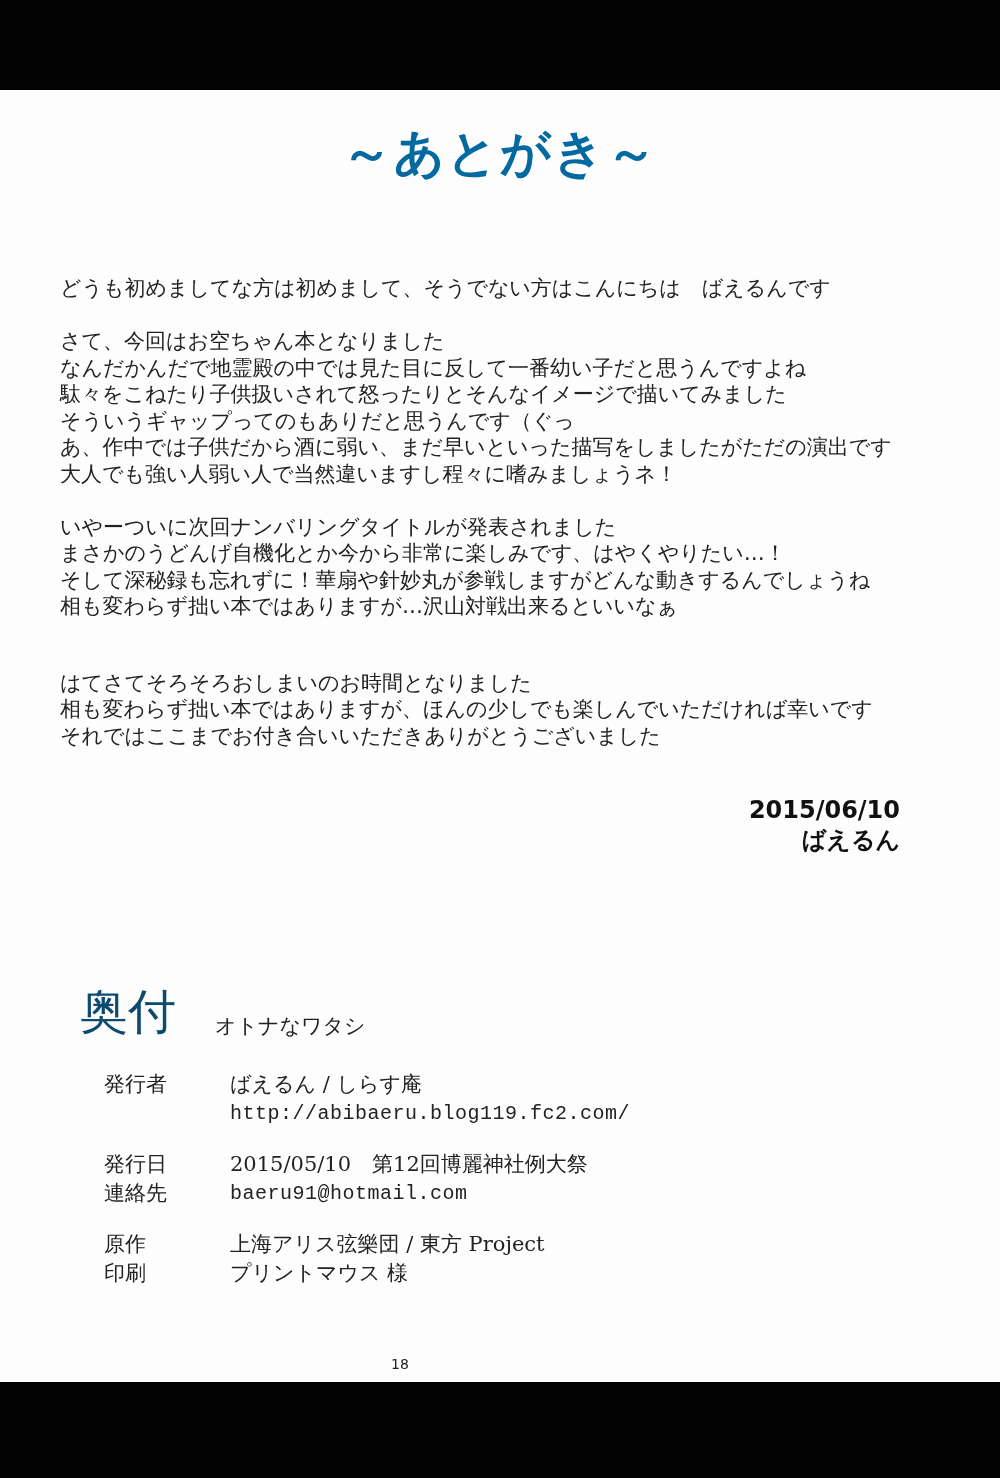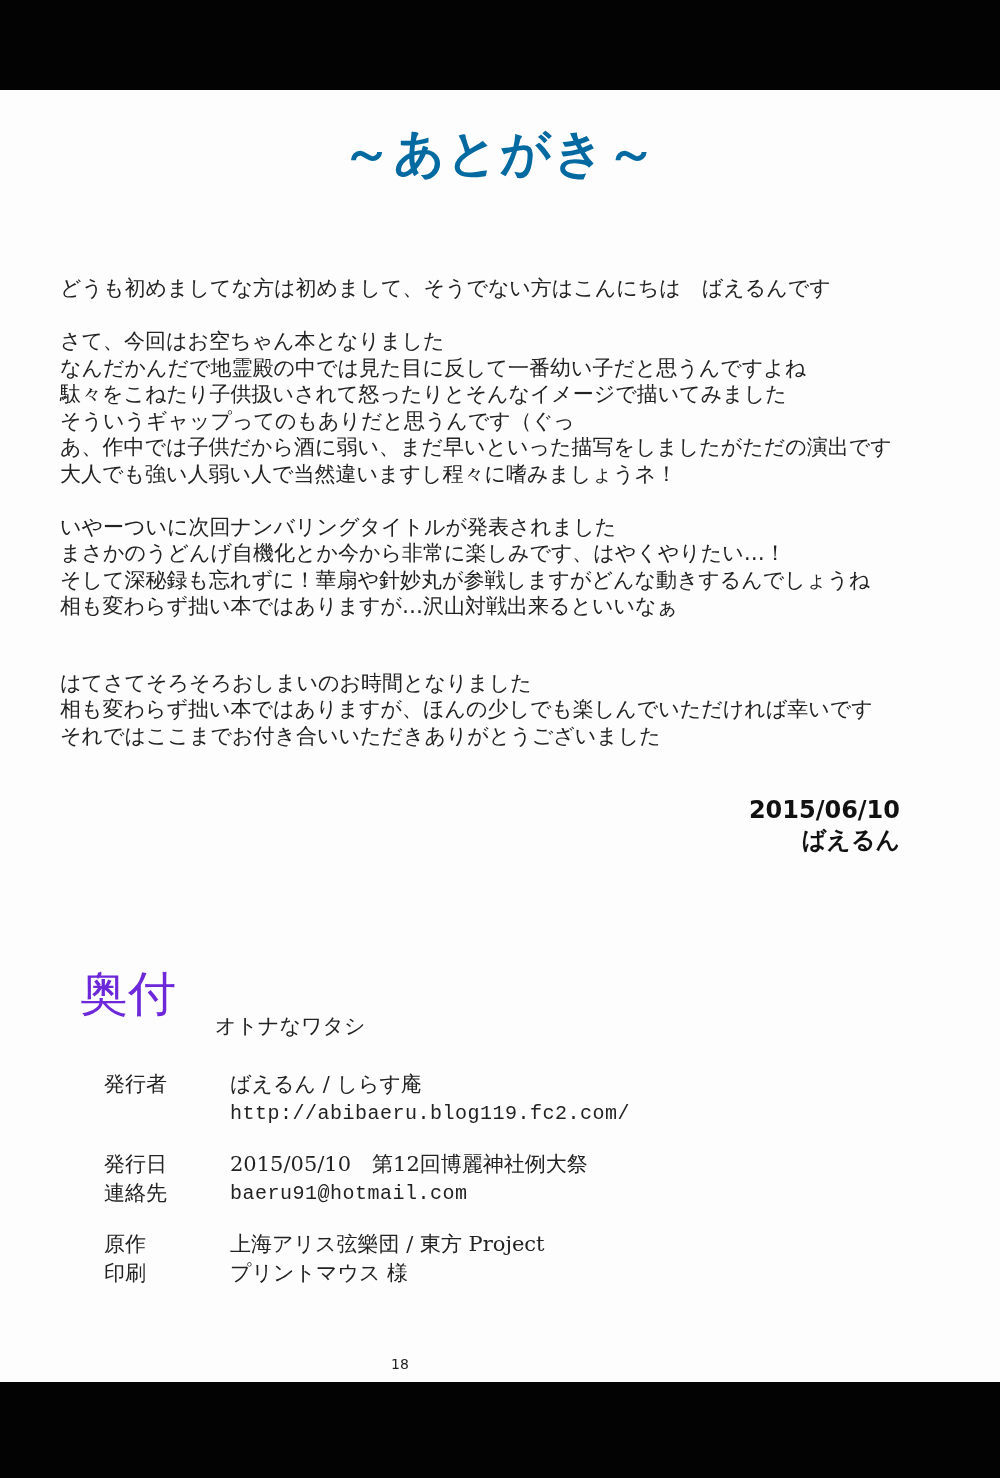--- a/index.html
+++ b/index.html
@@ -30,22 +30,22 @@
       font-size: 21px; line-height: 26.5px; color: #222; margin-top: 40px;
     }
     .body-text .line { white-space: nowrap; height: 26.5px; }
     .body-text .gap { height: 26.5px; }
     .body-text .gap2 { height: 50px; }
     .signature {
       position: absolute; right: 100px; top: 705px; text-align: right;
       font-size: 24px; font-weight: bold; line-height: 30px; color: #111;
     }
     .colophon-title {
-      position: absolute; left: 80px; top: 872px;
-      font-family: Liberation Mono, monospace; font-size: 48px; color: #6d28d9;
+      position: absolute; left: 80px; top: 890px;
+      font-family: Liberation Mono, monospace; font-size: 48px; color: #0c4a6e;
     }
     .colophon-subtitle {
       position: absolute; left: 215px; top: 922px;
       font-family: "DejaVu Serif", serif; font-size: 21px; color: #222; text-align: right;
     }
     .colophon-rows {
       position: absolute; left: 92px; top: 980px; width: 800px;
       font-family: "DejaVu Serif", serif; font-size: 21px; color: #222; margin-left: 12px;
     }
     .crow { display: flex; line-height: 29px; }

